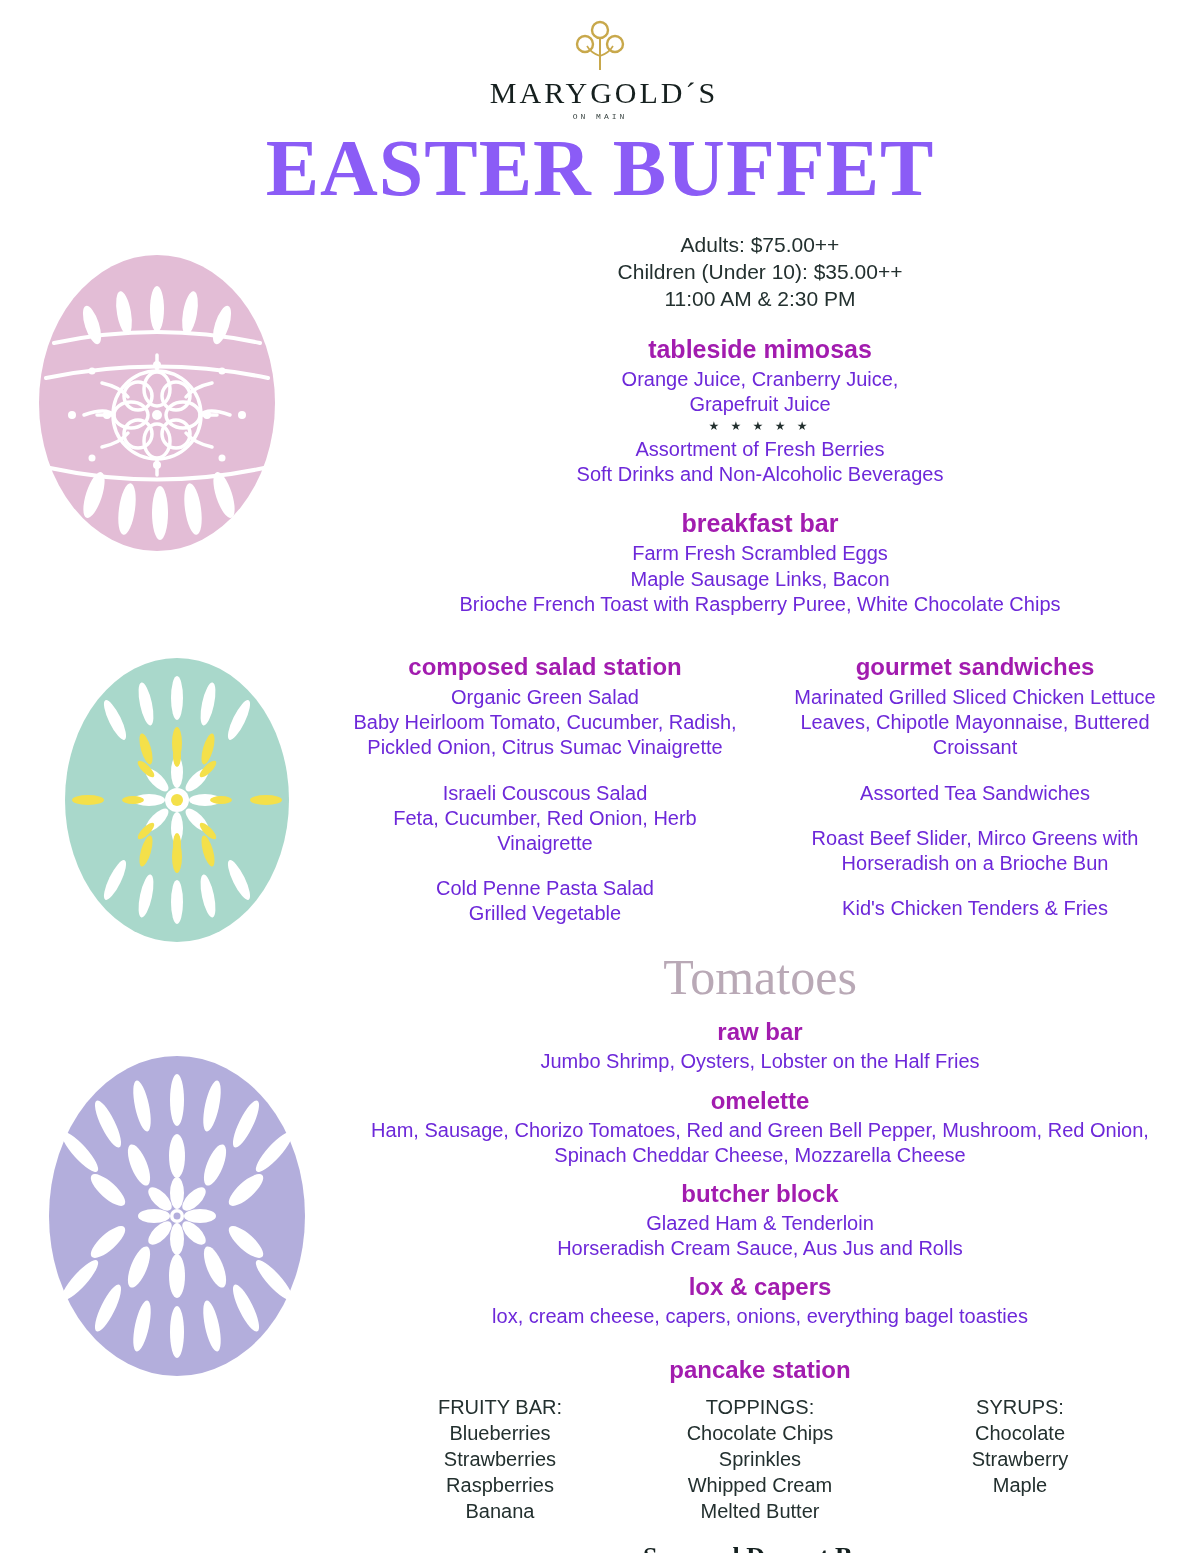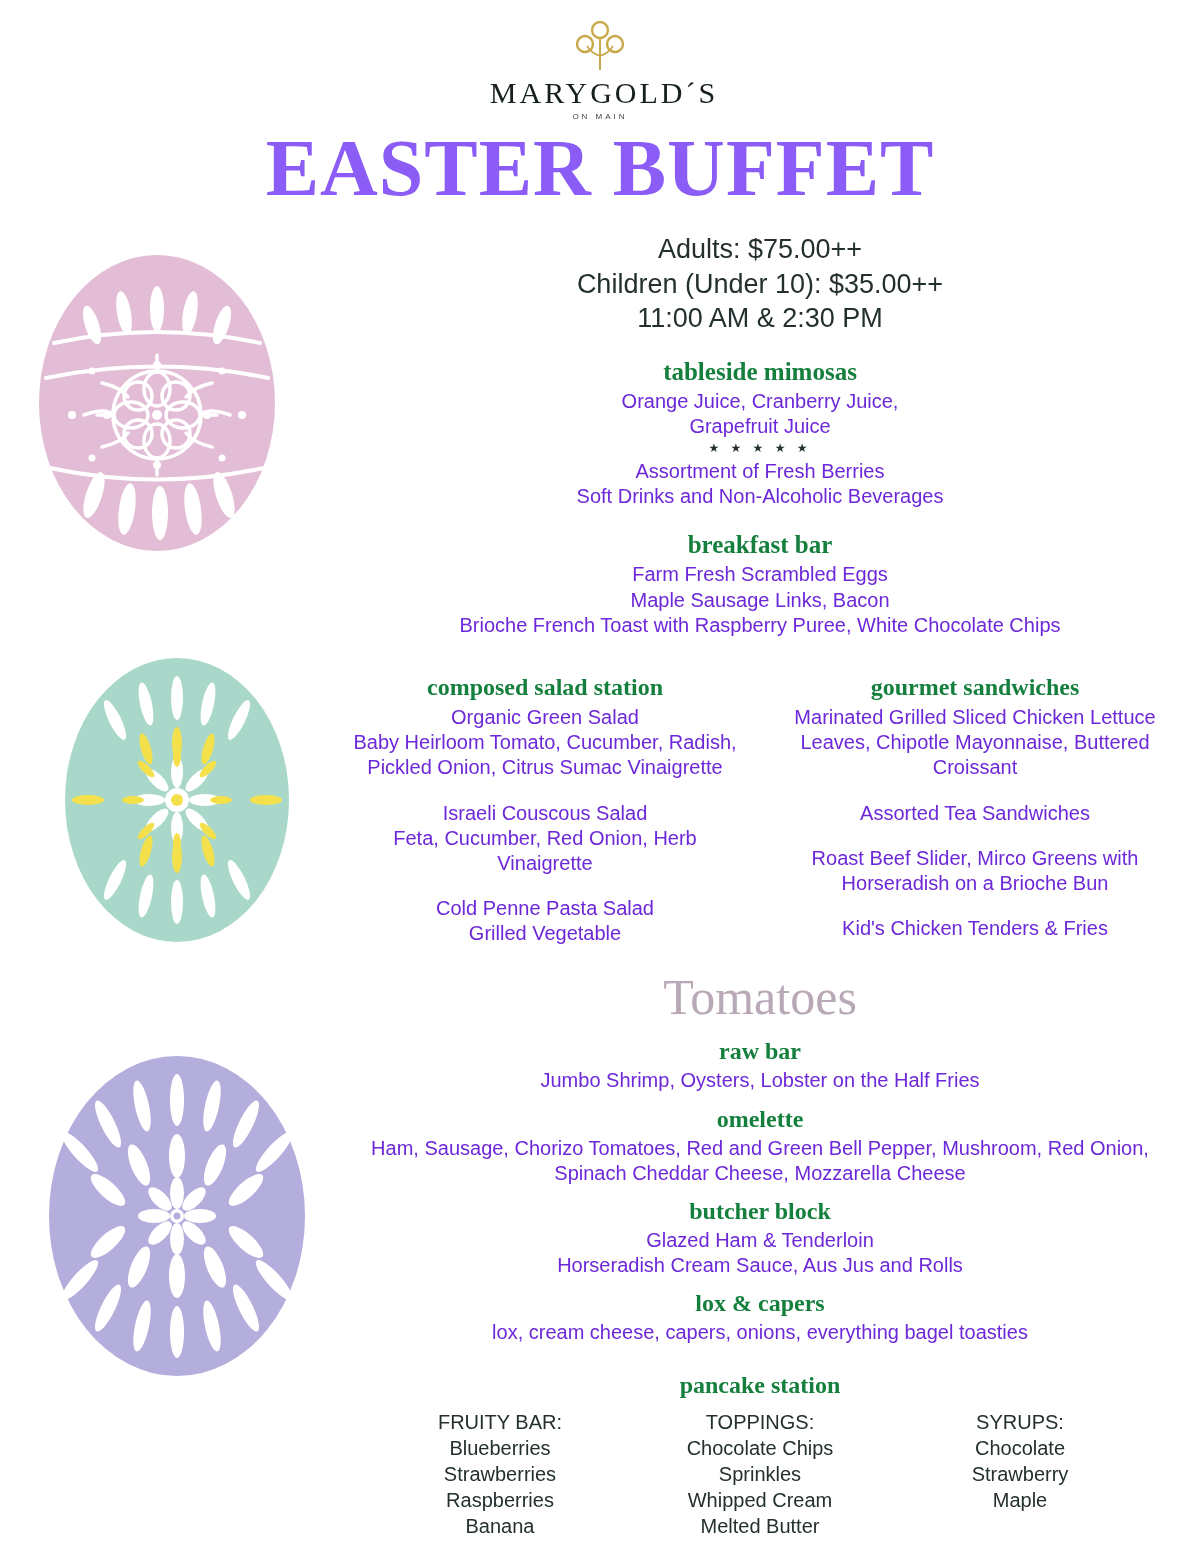--- a/index.html
+++ b/index.html
@@ -37,21 +37,21 @@
   .brand-mark { margin: 0 auto; width: 70px; height: 56px; }
   .brand-name {
     font-family: "Liberation Serif", serif;
     font-size: 30px;
     letter-spacing: 3px;
     color: #16201f;
     margin-top: 2px;
     padding-left: 8px;
   }
   .brand-sub {
-    font-family: Liberation Sans, sans-serif;
+    font-family: Liberation Mono, monospace;
     font-size: 8px;
     letter-spacing: 3px;
     color: #3a4543;
     margin-top: 2px;
   }
 
   .title {
     position: absolute;
     left: 0; right: 0;
     top: 128px;
@@ -67,31 +67,31 @@
   
   .content {
     position: absolute;
     left: 330px;
     top: 232px;
     width: 860px;
     text-align: center;
   }
 
   .pricing {
-    font-size: 27px;
+    font-size: 21px;
     line-height: 1.28;
     color: #23302f;
   }
 
   .sect { margin-top: 22px; }
   .sect-head {
-    font-family: Liberation Serif, serif;
+    font-family: Liberation Sans, sans-serif;
     font-weight: bold;
     font-size: 25px;
-    color: #15803d;
+    color: #a21caf;
     margin-bottom: 3px;
   }
   .sect-body {
     font-size: 20px;
     line-height: 1.26;
     color: #6d28d9;
   }
   .stars {
     font-size: 12px;
     letter-spacing: 4px;

